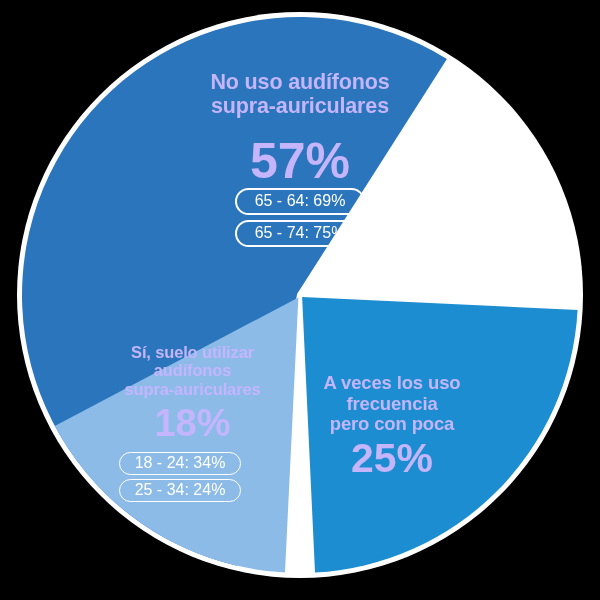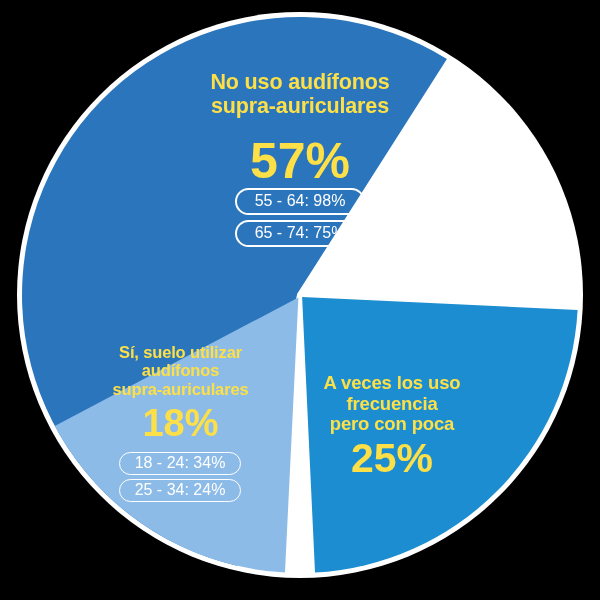--- a/index.html
+++ b/index.html
@@ -28,21 +28,21 @@
     left: 0;
     top: 0;
     width: 600px;
     height: 600px;
     display: block;
   }
 
   
   .slice-label {
     position: absolute;
-    color: #fde047;
+    color: #c4b5fd;
     text-align: center;
     line-height: 1.12;
     pointer-events: none;
   }
   .slice-title {
     font-weight: bold;
     letter-spacing: -0.15px;
   }
   .slice-value {
     font-weight: bold;
@@ -62,21 +62,21 @@
   #label-a-veces {
     left: 292px;
     top: 373px;
     width: 200px;
   }
   #label-a-veces .slice-title { font-size: 18.5px; }
   #label-a-veces .slice-value { font-size: 41px; margin-top: 3px; }
 
   
   #label-si-suelo {
-    left: 78px;
+    left: 90px;
     top: 343px;
     width: 205px;
   }
   #label-si-suelo .slice-title { font-size: 16.5px; }
   #label-si-suelo .slice-value { font-size: 38px; margin-top: 6px; }
 
   
   .pill-group {
     display: flex;
     flex-direction: column;
@@ -133,21 +133,21 @@
 
   <div class="slice-label" id="label-no-uso">
     <div class="slice-title">
       <div>No uso audífonos</div>
       <div>supra-auriculares</div>
     </div>
     <div class="slice-value">57%</div>
   </div>
 
   <div class="pill-group" id="pills-no-uso">
-    <span class="pill">55 - 64: 98%</span>
+    <span class="pill">65 - 64: 69%</span>
     <span class="pill">65 - 74: 75%</span>
   </div>
 
   <div class="slice-label" id="label-a-veces">
     <div class="slice-title">
       <div>A veces los uso</div>
       <div>frecuencia</div>
       <div>pero con poca</div>
     </div>
     <div class="slice-value">25%</div>

